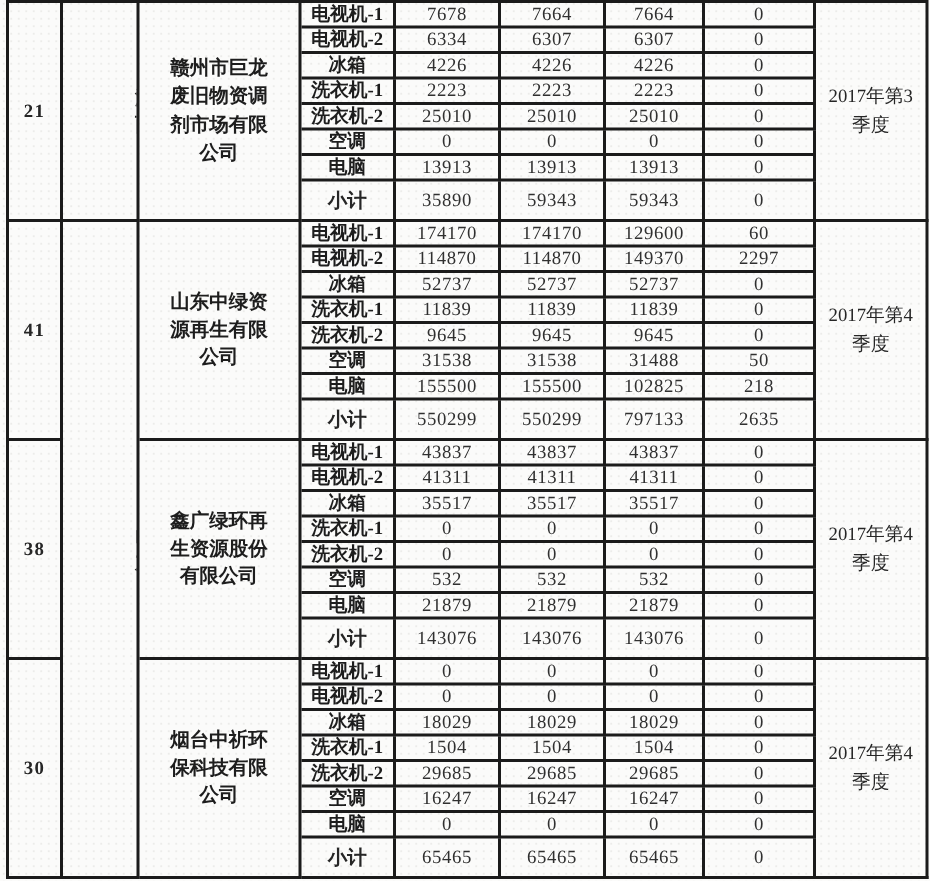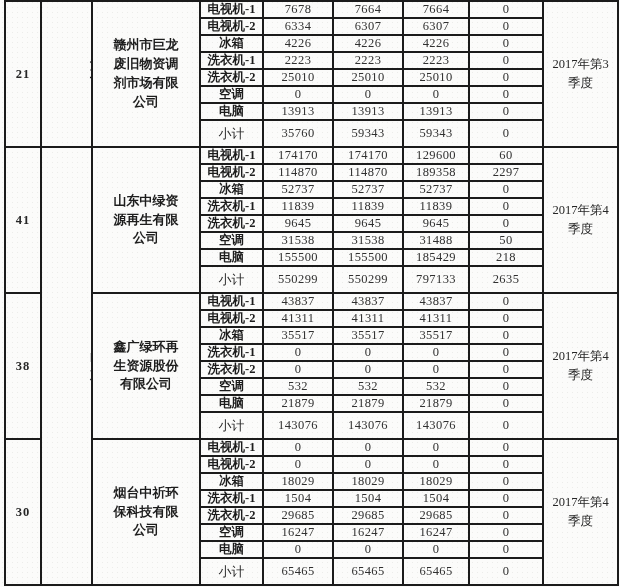--- a/index.html
+++ b/index.html
@@ -68,21 +68,21 @@
   }
   td.prod {
     font-size: 12.5px;
     font-weight: 700;
     color: #1d1d1d;
     line-height: 1;
     margin-left: 24px;
   }
   td.sub-label {
     font-size: 13px;
-    font-weight: 400;
+    font-weight: 700;
     color: #262626;
   }
   td.num {
     font-size: 12.5px;
     font-weight: 400;
     letter-spacing: 0.4px;
     color: #303030;
   }
   td.quarter {
     font-size: 12.5px;
@@ -156,41 +156,41 @@
         </tr>
         <tr class="product-row">
           <td class="prod">电脑</td>
           <td class="num">13913</td>
           <td class="num">13913</td>
           <td class="num">13913</td>
           <td class="num">0</td>
         </tr>
         <tr class="subtotal-row">
           <td class="prod sub-label">小计</td>
-          <td class="num">35760</td>
+          <td class="num">35890</td>
           <td class="num">59343</td>
           <td class="num">59343</td>
           <td class="num">0</td>
         </tr>
         <tr class="product-row">
           <td class="seq" rowspan="8">41</td>
           <td class="prov" rowspan="24">山东</td>
           <td class="comp" rowspan="8">山东中绿资源再生有限公司</td>
           <td class="prod">电视机-1</td>
           <td class="num">174170</td>
           <td class="num">174170</td>
           <td class="num">129600</td>
           <td class="num">60</td>
           <td class="quarter" rowspan="8">2017年第4季度</td>
         </tr>
         <tr class="product-row">
           <td class="prod">电视机-2</td>
           <td class="num">114870</td>
           <td class="num">114870</td>
-          <td class="num">189358</td>
+          <td class="num">149370</td>
           <td class="num">2297</td>
         </tr>
         <tr class="product-row">
           <td class="prod">冰箱</td>
           <td class="num">52737</td>
           <td class="num">52737</td>
           <td class="num">52737</td>
           <td class="num">0</td>
         </tr>
         <tr class="product-row">
@@ -211,21 +211,21 @@
           <td class="prod">空调</td>
           <td class="num">31538</td>
           <td class="num">31538</td>
           <td class="num">31488</td>
           <td class="num">50</td>
         </tr>
         <tr class="product-row">
           <td class="prod">电脑</td>
           <td class="num">155500</td>
           <td class="num">155500</td>
-          <td class="num">185429</td>
+          <td class="num">102825</td>
           <td class="num">218</td>
         </tr>
         <tr class="subtotal-row">
           <td class="prod sub-label">小计</td>
           <td class="num">550299</td>
           <td class="num">550299</td>
           <td class="num">797133</td>
           <td class="num">2635</td>
         </tr>
         <tr class="product-row">

